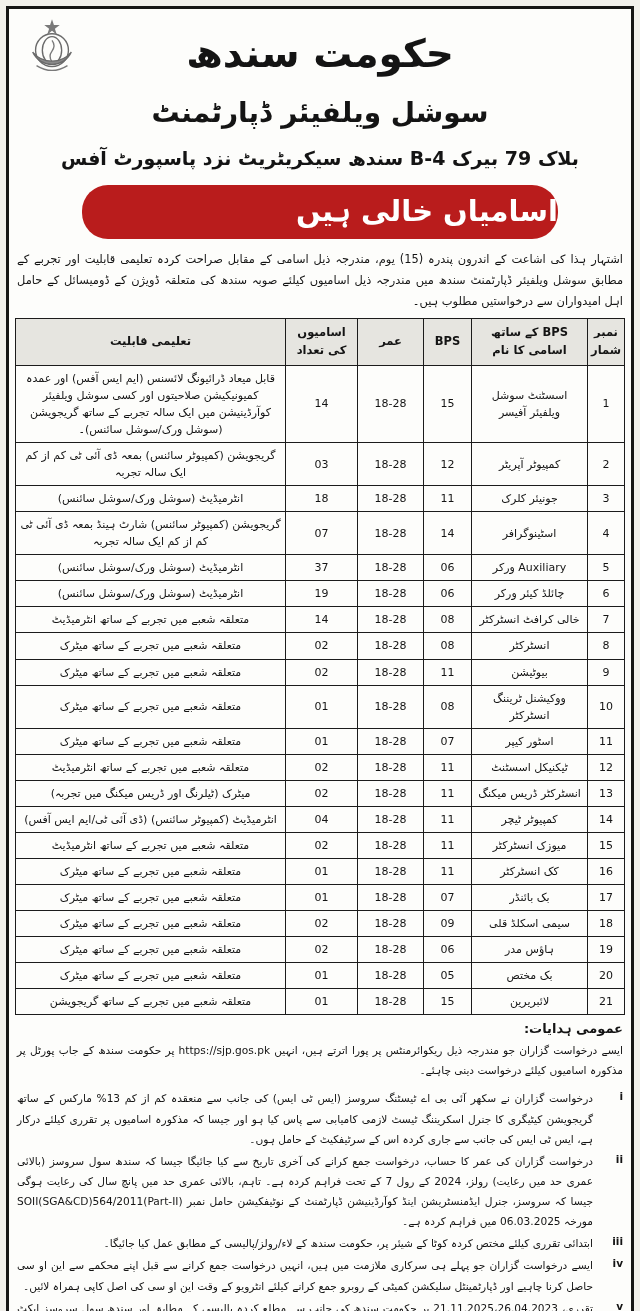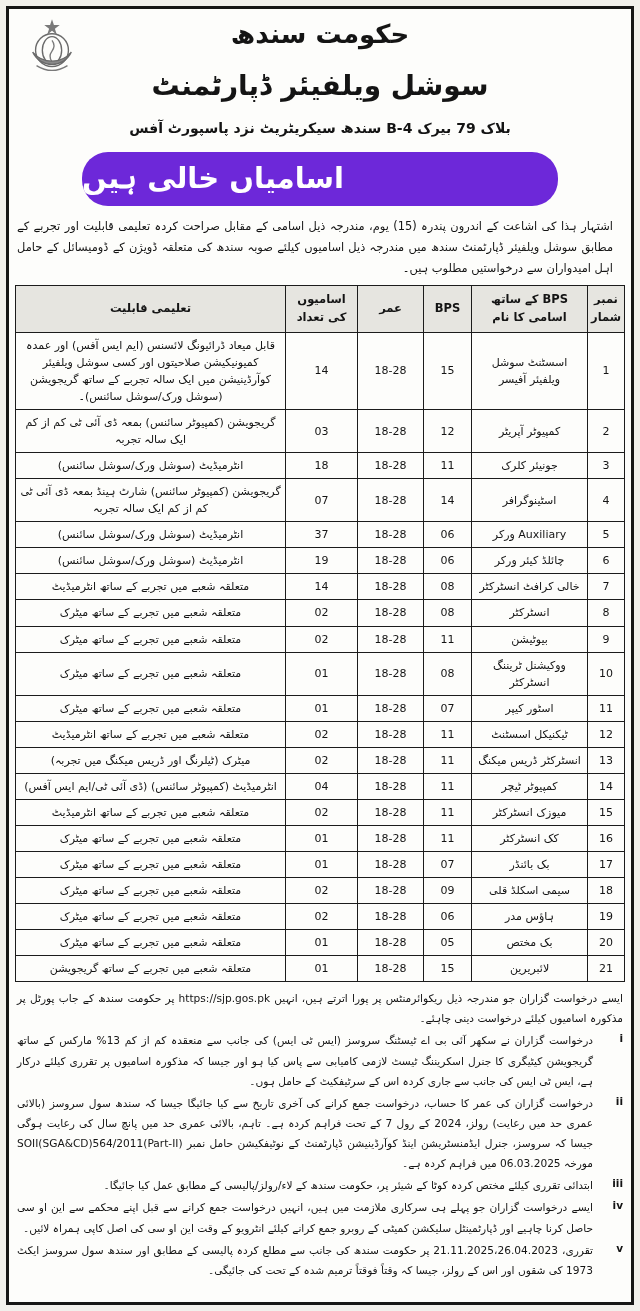--- a/index.html
+++ b/index.html
@@ -6,45 +6,45 @@
   html,body { width:640px; background:#f1f0ec; font-family:"DejaVu Sans", sans-serif; color:#141414; }
   body { min-height:1311px; }
   .ad-frame {
     position:relative; width:628px; min-height:1299px; margin:6px auto;
     background:#fdfdfb; border:3px solid #161616; padding:4px 6px 8px 6px;
     direction:rtl;
   }
   
   .hdr { position:relative; text-align:center; padding-top:4px; }
   .crest { position:absolute; top:4px; left:8px; width:58px; height:74px; }
-  .govt-title { font-size:26px; font-weight:bold; letter-spacing:1px; margin-top:2px; }
+  .govt-title { font-size:39px; font-weight:bold; letter-spacing:1px; margin-top:14px; }
   .dept-title { font-size:28px; font-weight:bold; margin-top:20px; }
-  .addr-line  { font-size:14px; font-weight:bold; margin-top:18px; }
+  .addr-line  { font-size:19px; font-weight:bold; margin-top:18px; }
   .vacancy-banner {
-    margin:16px auto 0 auto; width:78%; background:#6d28d9; color:#ffffff;
-    border-radius:26px; font-size:29px; font-weight:bold; text-align:left;
+    margin:16px auto 0 auto; width:78%; background:#b91c1c; color:#ffffff;
+    border-radius:26px; font-size:29px; font-weight:bold; text-align:right;
     padding:9px 0 11px 0;
   }
   
   .intro {
-    margin:10px 12px 6px 2px; font-size:11.4px; line-height:1.85;
+    margin:10px 2px 6px 2px; font-size:11.4px; line-height:1.85;
     text-align:justify; text-align-last:right;
   }
   
   table.jobs { width:100%; border-collapse:collapse; direction:rtl; }
   table.jobs th, table.jobs td {
     border:1.3px solid #1c1c1c; text-align:center; vertical-align:middle;
     font-size:11px; padding:4px 3px; line-height:1.55;
   }
   table.jobs th { background:#e6e5e0; font-weight:bold; font-size:11.5px; padding:5px 3px; }
   td.qual { font-size:10.8px; }
   
   .instr { margin-top:6px; padding:0 2px; }
   .instr-heading { font-size:13px; font-weight:bold; margin-bottom:4px; }
-  .instr-pre { font-size:10.6px; line-height:1.9; text-align:justify; text-align-last:right; margin-bottom:2px; }
+  .instr-pre { font-size:10.6px; line-height:1.9; text-align:justify; text-align-last:right; margin-bottom:8px; }
   .instr-item { display:flex; direction:rtl; margin-top:2px; }
   .instr-num { flex:0 0 24px; font-size:10.5px; font-weight:bold; padding-top:2px; font-family:"DejaVu Sans", sans-serif; direction:ltr; text-align:right; }
   .instr-text { flex:1; font-size:10.6px; line-height:1.9; text-align:justify; text-align-last:right; padding-right:6px; }
 </style>
 </head>
 <body>
 
 <div class="ad-frame">
 
   <div class="hdr">
@@ -269,20 +269,21 @@
       <td>لائبریرین</td>
       <td>15</td>
       <td>18-28</td>
       <td>01</td>
       <td class="qual">متعلقہ شعبے میں تجربے کے ساتھ گریجویشن</td>
     </tr>
   </tbody>
   </table>
 
   <div class="instr">
+    <div class="instr-heading">عمومی ہدایات:</div>
     <p class="instr-pre">ایسے درخواست گزاران جو مندرجہ ذیل ریکوائرمنٹس پر پورا اترتے ہیں، انہیں https://sjp.gos.pk پر حکومت سندھ کے جاب پورٹل پر مذکورہ اسامیوں کیلئے درخواست دینی چاہئے۔</p>
     <div id="instr-list">
     <div class="instr-item">
       <span class="instr-num">i</span>
       <span class="instr-text">درخواست گزاران نے سکھر آئی بی اے ٹیسٹنگ سروسز (ایس ٹی ایس) کی جانب سے منعقدہ کم از کم 13% مارکس کے ساتھ گریجویشن کیٹیگری کا جنرل اسکریننگ ٹیسٹ لازمی کامیابی سے پاس کیا ہو اور جیسا کہ مذکورہ اسامیوں پر تقرری کیلئے درکار ہے، ایس ٹی ایس کی جانب سے جاری کردہ اس کے سرٹیفکیٹ کے حامل ہوں۔</span>
     </div>
 
     <div class="instr-item">
       <span class="instr-num">ii</span>
       <span class="instr-text">درخواست گزاران کی عمر کا حساب، درخواست جمع کرانے کی آخری تاریخ سے کیا جائیگا جیسا کہ سندھ سول سروسز (بالائی عمری حد میں رعایت) رولز، 2024 کے رول 7 کے تحت فراہم کردہ ہے۔ تاہم، بالائی عمری حد میں پانچ سال کی رعایت ہوگی جیسا کہ سروسز، جنرل ایڈمنسٹریشن اینڈ کوآرڈینیشن ڈپارٹمنٹ کے نوٹیفکیشن حامل نمبر SOII(SGA&amp;CD)564/2011(Part-II) مورخہ 06.03.2025 میں فراہم کردہ ہے۔</span>

